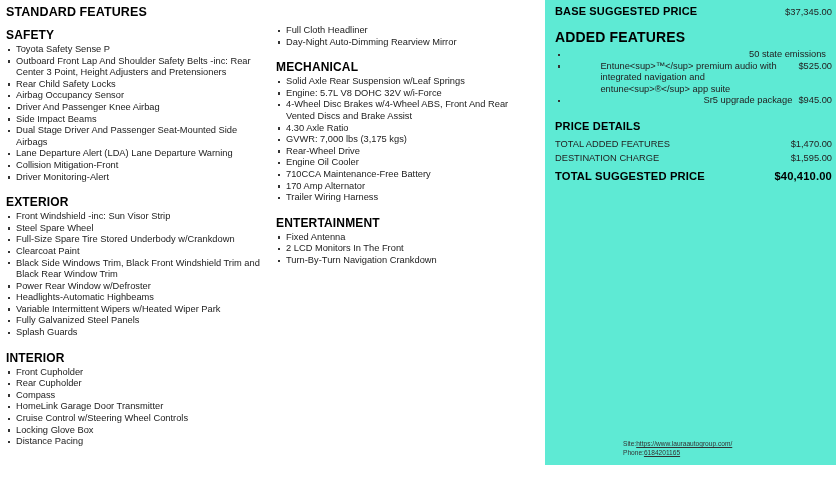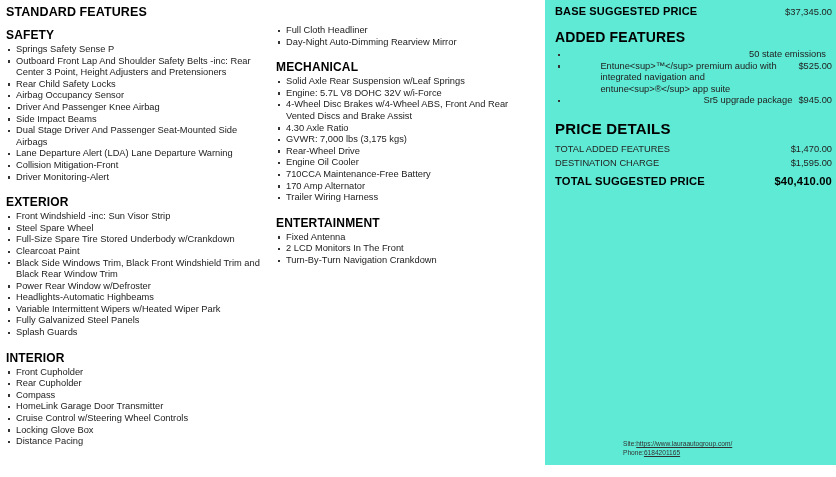--- a/index.html
+++ b/index.html
@@ -138,21 +138,21 @@
   ul.added .lbl {
     max-width: 192px;
     display: block;
   }
   ul.added .amt {
     white-space: nowrap;
     padding-left: 6px;
     font-size: 9.3px;
   }
   .details-head {
-    font-size: 15px;
+    font-size: 11px;
     font-weight: bold;
     letter-spacing: .2px;
     color: #000;
     margin-top: 13px;
     margin-bottom: 5px;
   }
   .detail-row {
     display: flex;
     justify-content: space-between;
     font-size: 9.3px;
@@ -190,21 +190,21 @@
 <div class="sheet">
 
   <div class="features">
 
     <div class="col col-1">
       <div class="sheet-title">STANDARD FEATURES</div>
 
       <div class="group">
         <div class="group-title">SAFETY</div>
         <ul class="feat">
-          <li>Springs Safety Sense P</li>
+          <li>Toyota Safety Sense P</li>
           <li>Outboard Front Lap And Shoulder Safety Belts -inc: Rear Center 3 Point, Height Adjusters and Pretensioners</li>
           <li>Rear Child Safety Locks</li>
           <li>Airbag Occupancy Sensor</li>
           <li>Driver And Passenger Knee Airbag</li>
           <li>Side Impact Beams</li>
           <li>Dual Stage Driver And Passenger Seat-Mounted Side Airbags</li>
           <li>Lane Departure Alert (LDA) Lane Departure Warning</li>
           <li>Collision Mitigation-Front</li>
           <li>Driver Monitoring-Alert</li>
         </ul>

